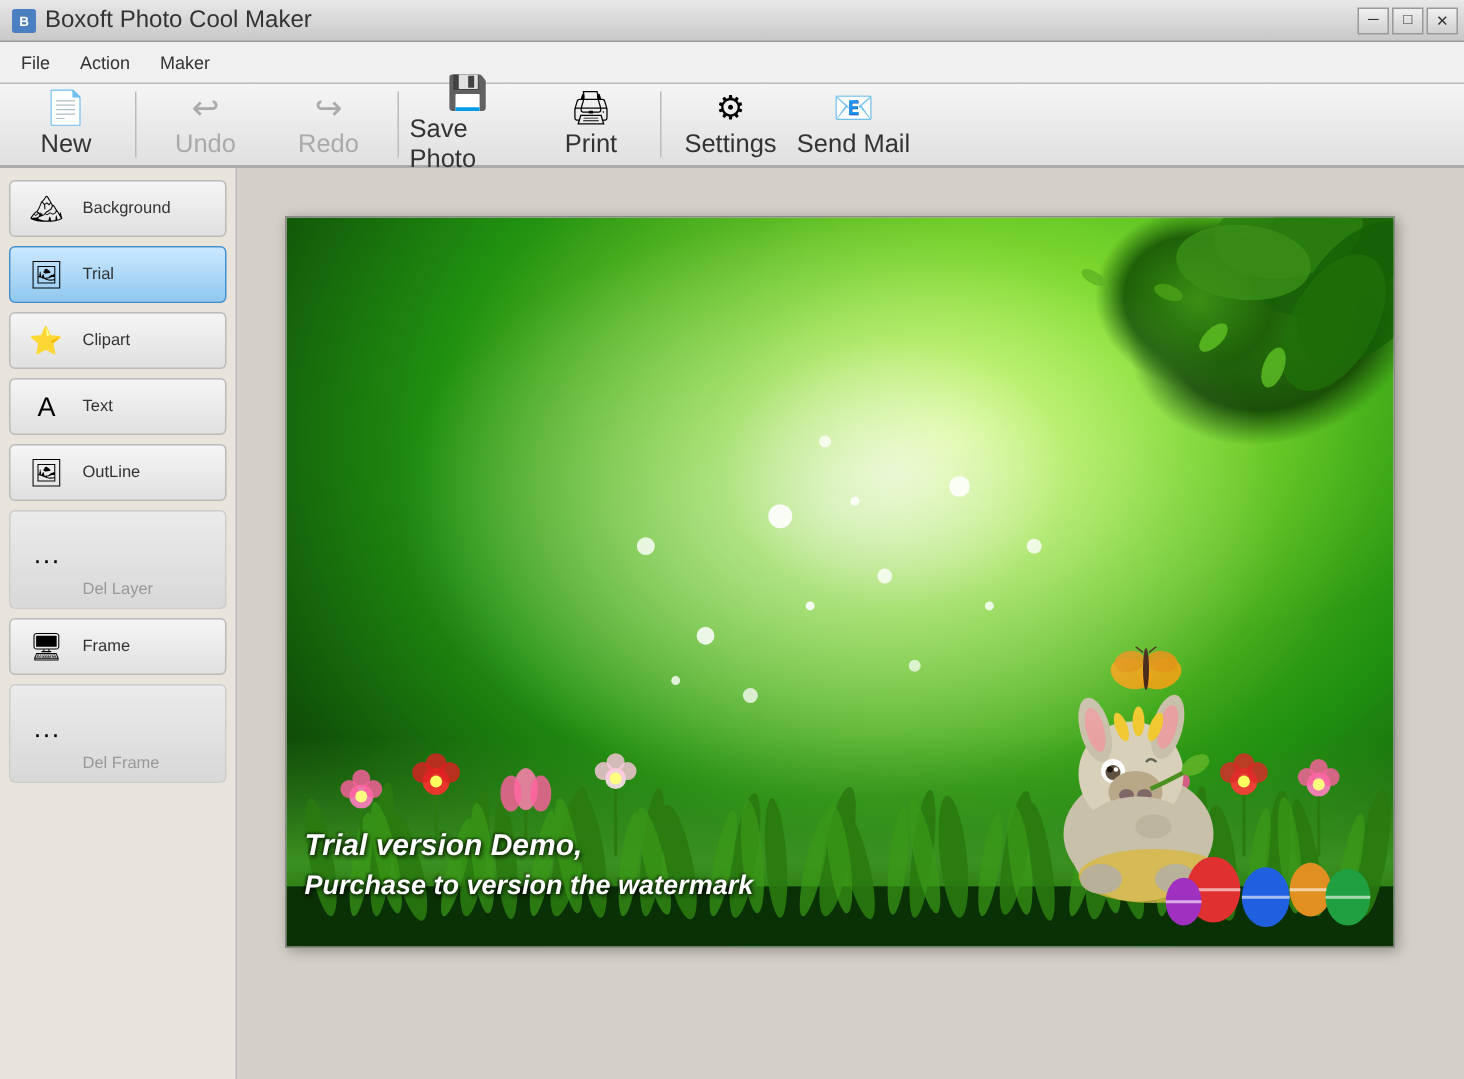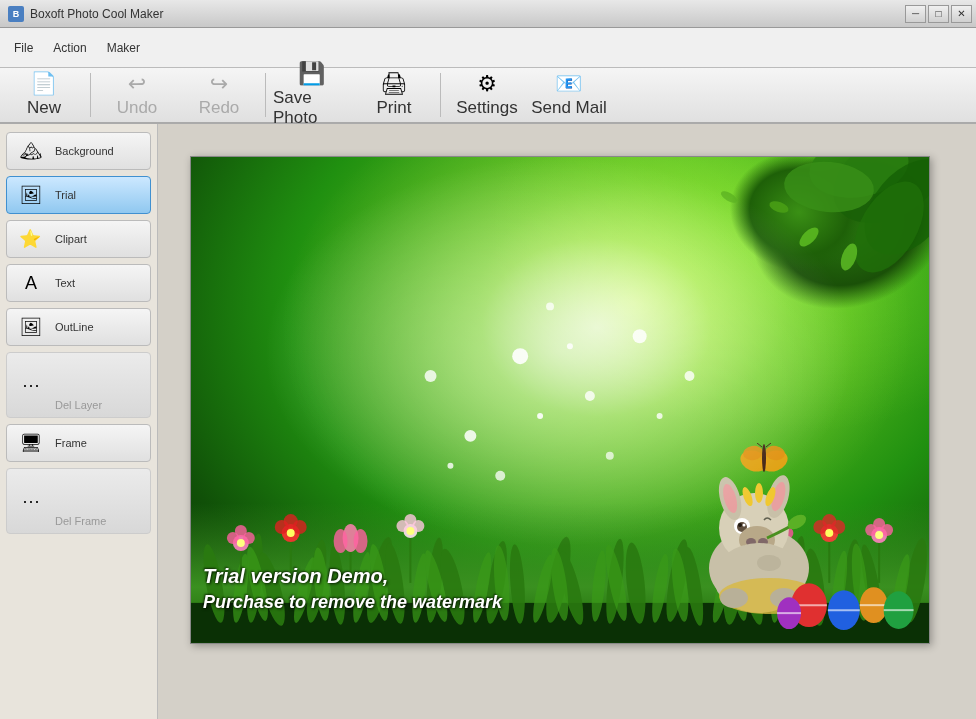--- a/index.html
+++ b/index.html
@@ -27,21 +27,21 @@
       background: #4a7fc1;
       border-radius: 2px;
       display: inline-flex;
       align-items: center;
       justify-content: center;
       font-size: 9px;
       color: white;
       font-weight: bold;
     }
     #title-bar .title-text {
-      font-size: 12px;
+      font-size: 16px;
       color: #333;
     }
     #title-bar .window-controls {
       position: absolute;
       right: 4px;
       top: 50%;
       transform: translateY(-50%);
       display: flex;
       gap: 2px;
     }
@@ -54,21 +54,21 @@
       align-items: center;
       justify-content: center;
       font-size: 10px;
       cursor: pointer;
       color: #333;
     }
 
     
     #menu-bar {
       background: #f0f0f0;
-      height: 40px;
+      height: 28px;
       display: flex;
       align-items: center;
       padding: 0 4px;
       border-bottom: 1px solid #bbb;
     }
     .menu-item {
       padding: 2px 10px;
       cursor: pointer;
       font-size: 12px;
       color: #333;
@@ -569,17 +569,17 @@
         <ellipse cx="685" cy="450" rx="14" ry="18" fill="#e09020"></ellipse>
         <line x1="671" y1="450" x2="699" y2="450" stroke="#fff" stroke-width="2" opacity="0.6"></line>
         <ellipse cx="710" cy="455" rx="15" ry="19" fill="#20a040"></ellipse>
         <line x1="695" y1="455" x2="725" y2="455" stroke="#fff" stroke-width="2" opacity="0.6"></line>
         <ellipse cx="600" cy="458" rx="12" ry="16" fill="#a030c0"></ellipse>
         <line x1="588" y1="458" x2="612" y2="458" stroke="#fff" stroke-width="2" opacity="0.6"></line>
       </svg>
 
       <div class="watermark">
         <div class="watermark-line1">Trial version Demo,</div>
-        <div class="watermark-line2">Purchase to remove the watermark</div>
+        <div class="watermark-line2">Purchase to version the watermark</div>
       </div>
     </div>
   </div>
 </div>
 
 </body></html>

